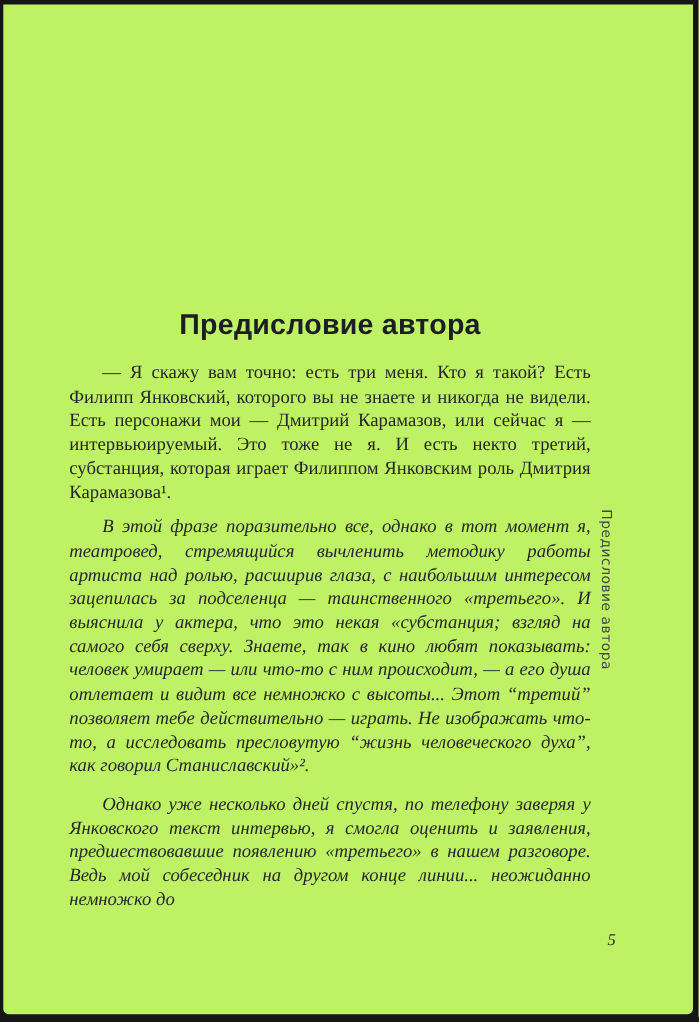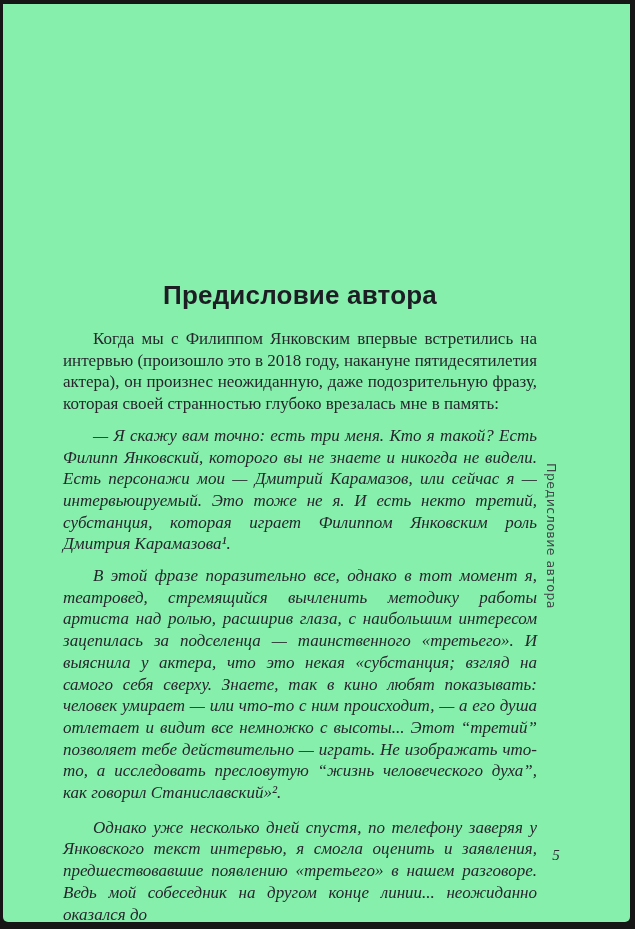--- a/index.html
+++ b/index.html
@@ -10,21 +10,21 @@
     background: #161616;
     font-family: "Liberation Serif", serif;
     overflow: hidden;
   }
   .page {
     position: absolute;
     left: 3px;
     top: 4px;
     right: 5px;
     bottom: 7px;
-    background: #86efac;
+    background: #bef264;
     border-radius: 0 0 5px 5px;
   }
   .content {
     position: absolute;
     left: 60px;
     top: 276px;
     width: 474px;
   }
   .page-title {
     font-family: "Liberation Sans", "DejaVu Sans", sans-serif;
@@ -71,24 +71,23 @@
 </head>
 <body>
 
 <div class="page">
 
   <div class="content">
 
     <h1 class="page-title">Предисловие автора</h1>
 
     <div class="body-text">
-      <p>Когда мы с Филиппом Янковским впервые встретились на интервью (произошло это в 2018 году, накануне пятидесятилетия актера), он произнес неожиданную, даже подозрительную фразу, которая своей странностью глубоко врезалась мне в память:</p>
       <p>— Я скажу вам точно: есть три меня. Кто я такой? Есть Филипп Янковский, которого вы не знаете и никогда не видели. Есть персонажи мои — Дмитрий Карамазов, или сейчас я — интервьюируемый. Это тоже не я. И есть некто третий, субстанция, которая играет Филиппом Янковским роль Дмитрия Карамазова¹.</p>
       <p>В этой фразе поразительно все, однако в тот момент я, театровед, стремящийся вычленить методику работы артиста над ролью, расширив глаза, с наибольшим интересом зацепилась за подселенца — таинственного «третьего». И выяснила у актера, что это некая «субстанция; взгляд на самого себя сверху. Знаете, так в кино любят показывать: человек умирает — или что-то с ним происходит, — а его душа отлетает и видит все немножко с высоты... Этот “третий” позволяет тебе действительно — играть. Не изображать что-то, а исследовать пресловутую “жизнь человеческого духа”, как говорил Станиславский»².</p>
-      <p class="para-last">Однако уже несколько дней спустя, по телефону заверяя у Янковского текст интервью, я смогла оценить и заявления, предшествовавшие появлению «третьего» в нашем разговоре. Ведь мой собеседник на другом конце линии... неожиданно оказался до</p>
+      <p class="para-last">Однако уже несколько дней спустя, по телефону заверяя у Янковского текст интервью, я смогла оценить и заявления, предшествовавшие появлению «третьего» в нашем разговоре. Ведь мой собеседник на другом конце линии... неожиданно немножко до</p>
     </div>
 
   </div>
 
   <div class="margin-label">Предисловие автора</div>
 
   <div class="page-number">5</div>
 
 </div>
 

